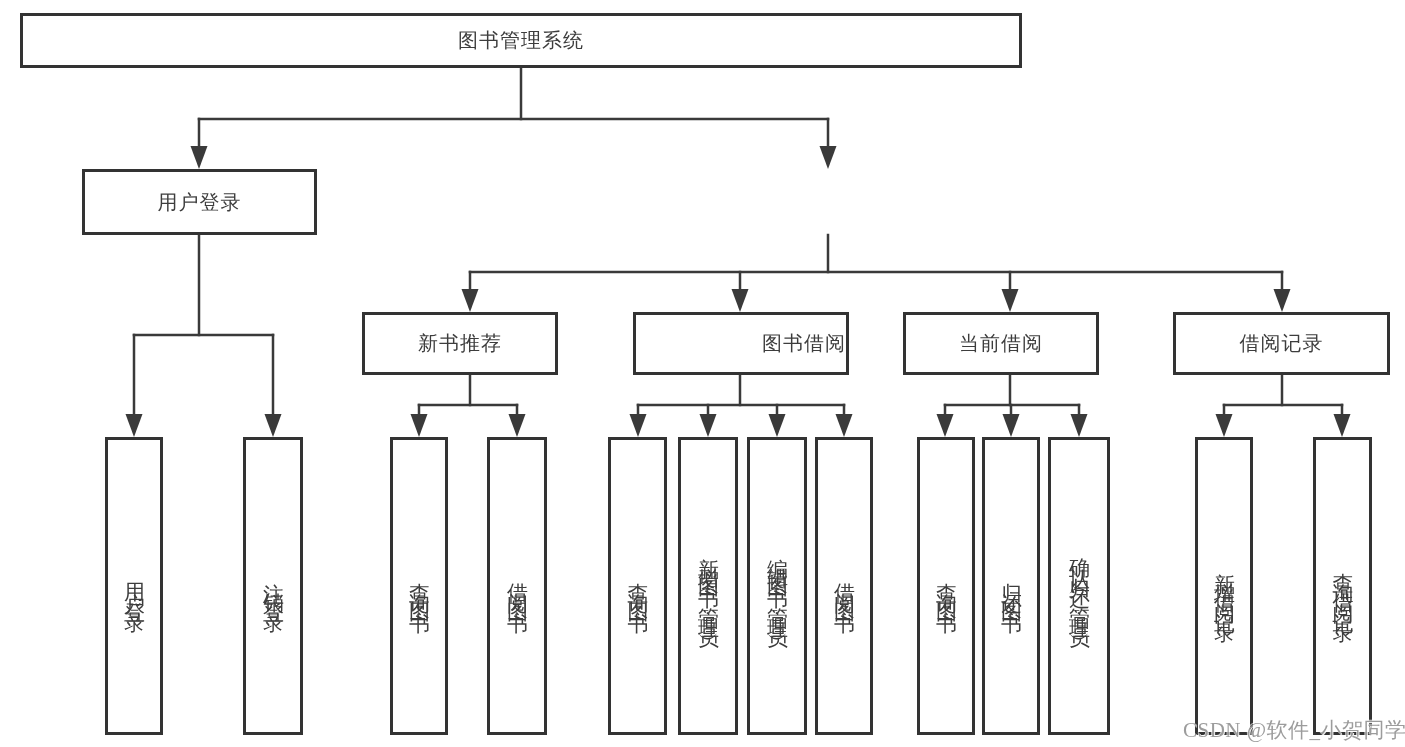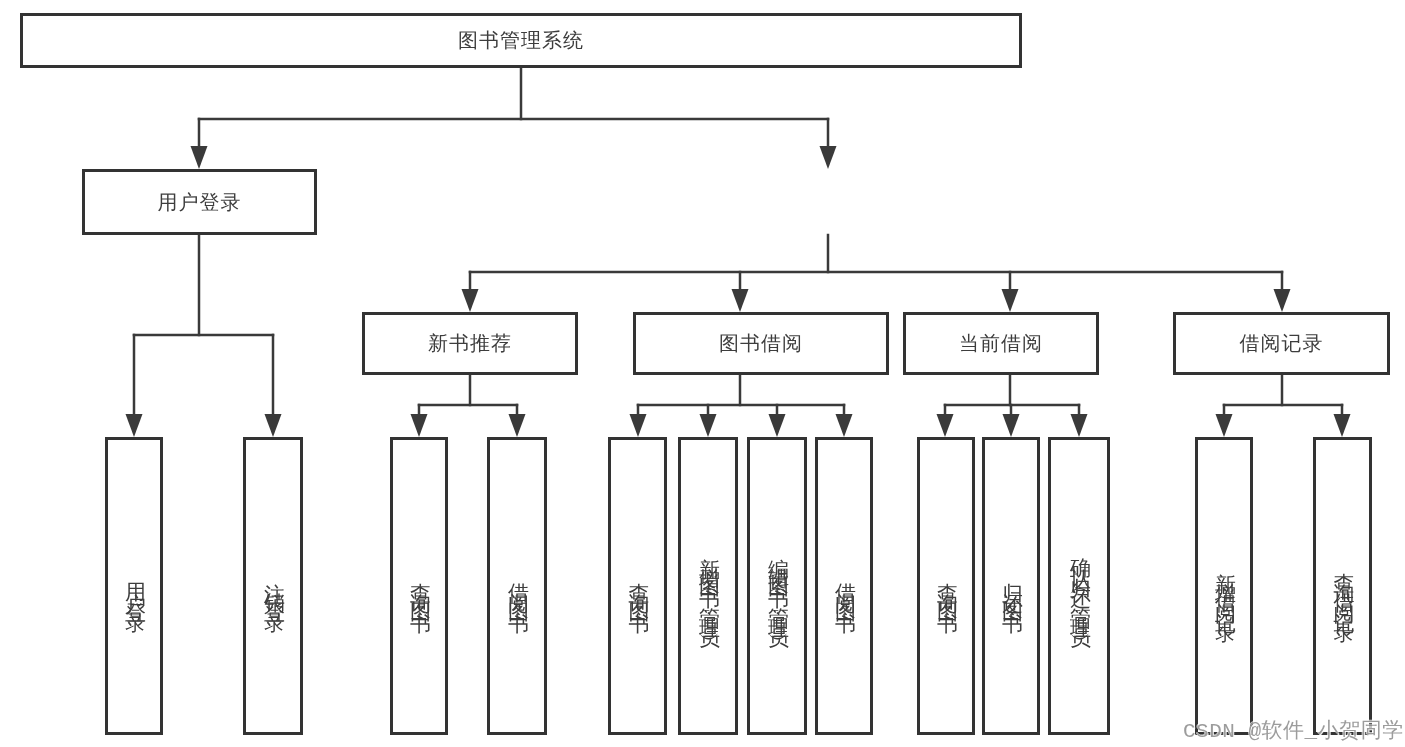--- a/index.html
+++ b/index.html
@@ -1,20 +1,20 @@
 <!DOCTYPE html>
 <html lang="zh"><head>
 <meta charset="utf-8">
 <style>
   html,body{margin:0;padding:0;background:#fff;}
   .canvas{
     position:relative;
     width:1405px;height:747px;
     background:#fff;
-    font-family:Liberation Mono, monospace;
+    font-family:Liberation Serif, serif;
     overflow:hidden;
   }
   .connectors{position:absolute;left:0;top:0;z-index:1;}
   .node{
     position:absolute;
     box-sizing:border-box;
     background:#fff;
     border:3px solid #333;
     display:flex;align-items:center;justify-content:center;
     z-index:2;
@@ -99,24 +99,24 @@
     </svg>
 
   <div class="node root">
     <span class="h-text">图书管理系统</span>
   </div>
 
   <div class="node l2" style="left:82px;width:235px;">
     <span class="h-text">用户登录</span>
   </div>
 
-  <div class="node l3" style="left:362px;width:216px;">
+  <div class="node l3" style="left:362px;width:196px;">
     <span class="h-text">新书推荐</span>
   </div>
-  <div class="node l3" style="left:633px;width:256px;">
+  <div class="node l3" style="left:633px;width:216px;justify-content:flex-end;">
     <span class="h-text">图书借阅</span>
   </div>
   <div class="node l3" style="left:903px;width:196px;">
     <span class="h-text">当前借阅</span>
   </div>
   <div class="node l3" style="left:1173px;width:217px;text-align:center;">
     <span class="h-text">借阅记录</span>
   </div>
 
   <div class="node leaf" style="left:105px;width:58px;">

